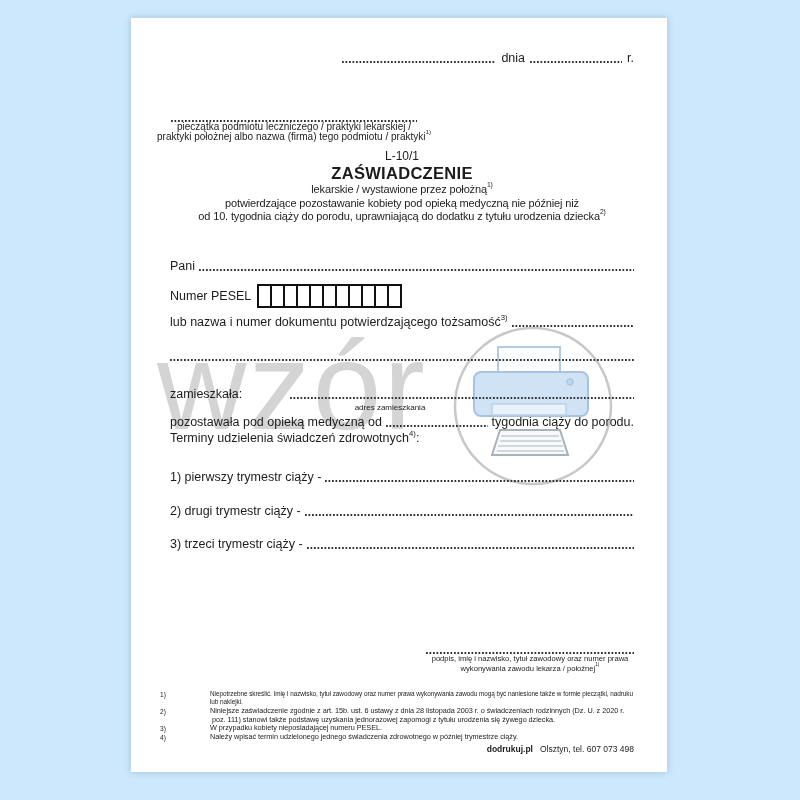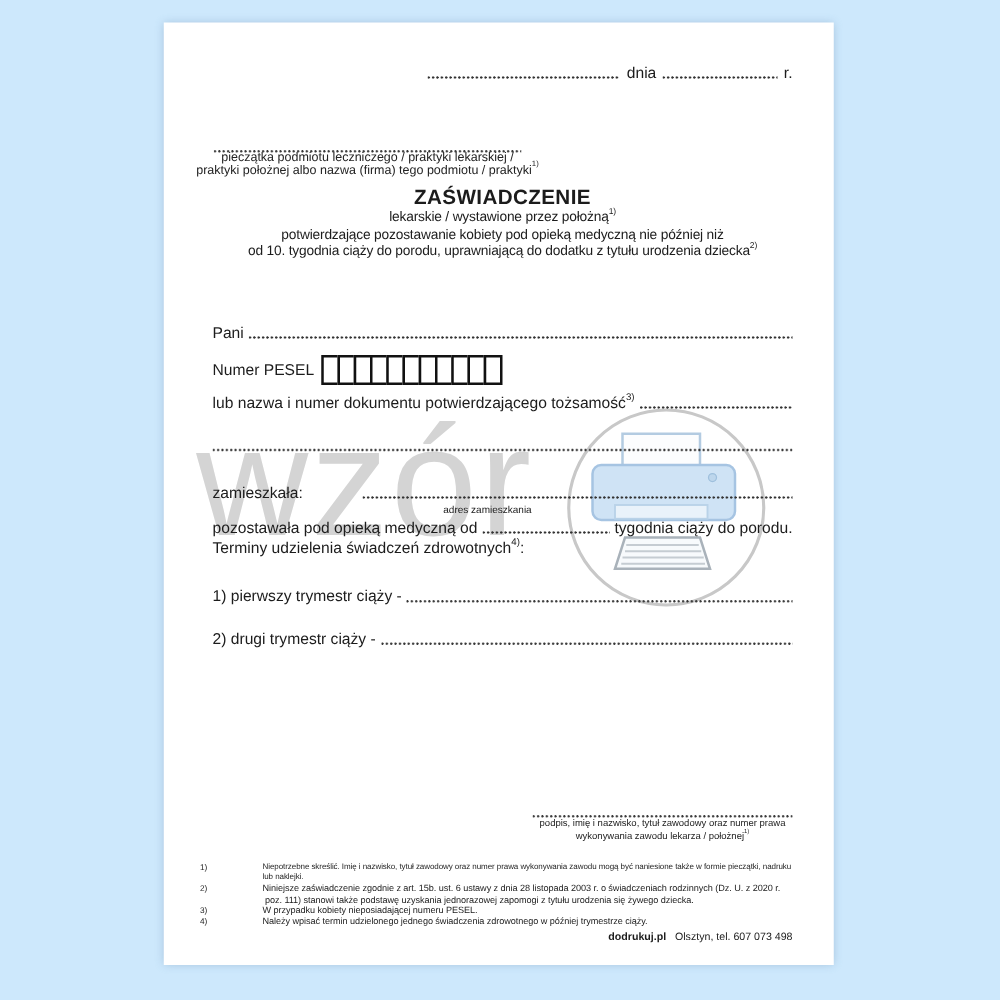--- a/index.html
+++ b/index.html
@@ -135,20 +135,21 @@
         <span class="suffix">r.</span>
       </div>
 
       <div class="row r-stamp">
         <span class="stamp-line"></span>
         <div class="stamp-cap">pieczątka podmiotu leczniczego / praktyki lekarskiej /</div>
         <div class="stamp-cap"><span>praktyki położnej albo nazwa (firma) tego podmiotu / praktyki</span><sup class="ref">1)</sup></div>
       </div>
 
       <div class="row r-title">
+        <div class="t-code">L-10/1</div>
         <div class="t-head">ZAŚWIADCZENIE</div>
         <div class="t-sub"><span>lekarskie / wystawione przez położną</span><sup class="ref">1)</sup></div>
         <div class="t-sub">potwierdzające pozostawanie kobiety pod opieką medyczną nie później niż</div>
         <div class="t-sub"><span>od 10. tygodnia ciąży do porodu, uprawniającą do dodatku z tytułu urodzenia dziecka</span><sup class="ref">2)</sup></div>
       </div>
 
       <div class="row r-pani body-txt">
         <span>Pani</span>
         <span class="dotfill"></span>
       </div>
@@ -196,20 +197,24 @@
       </div>
 
       <div class="row r-tri tri1 body-txt">
         <span>1) pierwszy trymestr ciąży -</span>
         <span class="dotfill"></span>
       </div>
       <div class="row r-tri tri2 body-txt">
         <span>2) drugi trymestr ciąży -</span>
         <span class="dotfill"></span>
       </div>
+      <div class="row r-tri tri3 body-txt">
+        <span>3) trzeci trymestr ciąży -</span>
+        <span class="dotfill"></span>
+      </div>
 
       <div class="row r-sig">
         <span class="sig-line"></span>
         <div class="sig-cap">podpis, imię i nazwisko, tytuł zawodowy oraz numer prawa</div>
         <div class="sig-cap"><span>wykonywania zawodu lekarza / położnej</span><sup class="ref">1)</sup></div>
       </div>
 
       <div class="row r-foot">
           <div class="fn-row fn-small">
             <span class="fn-ref">1)</span>

